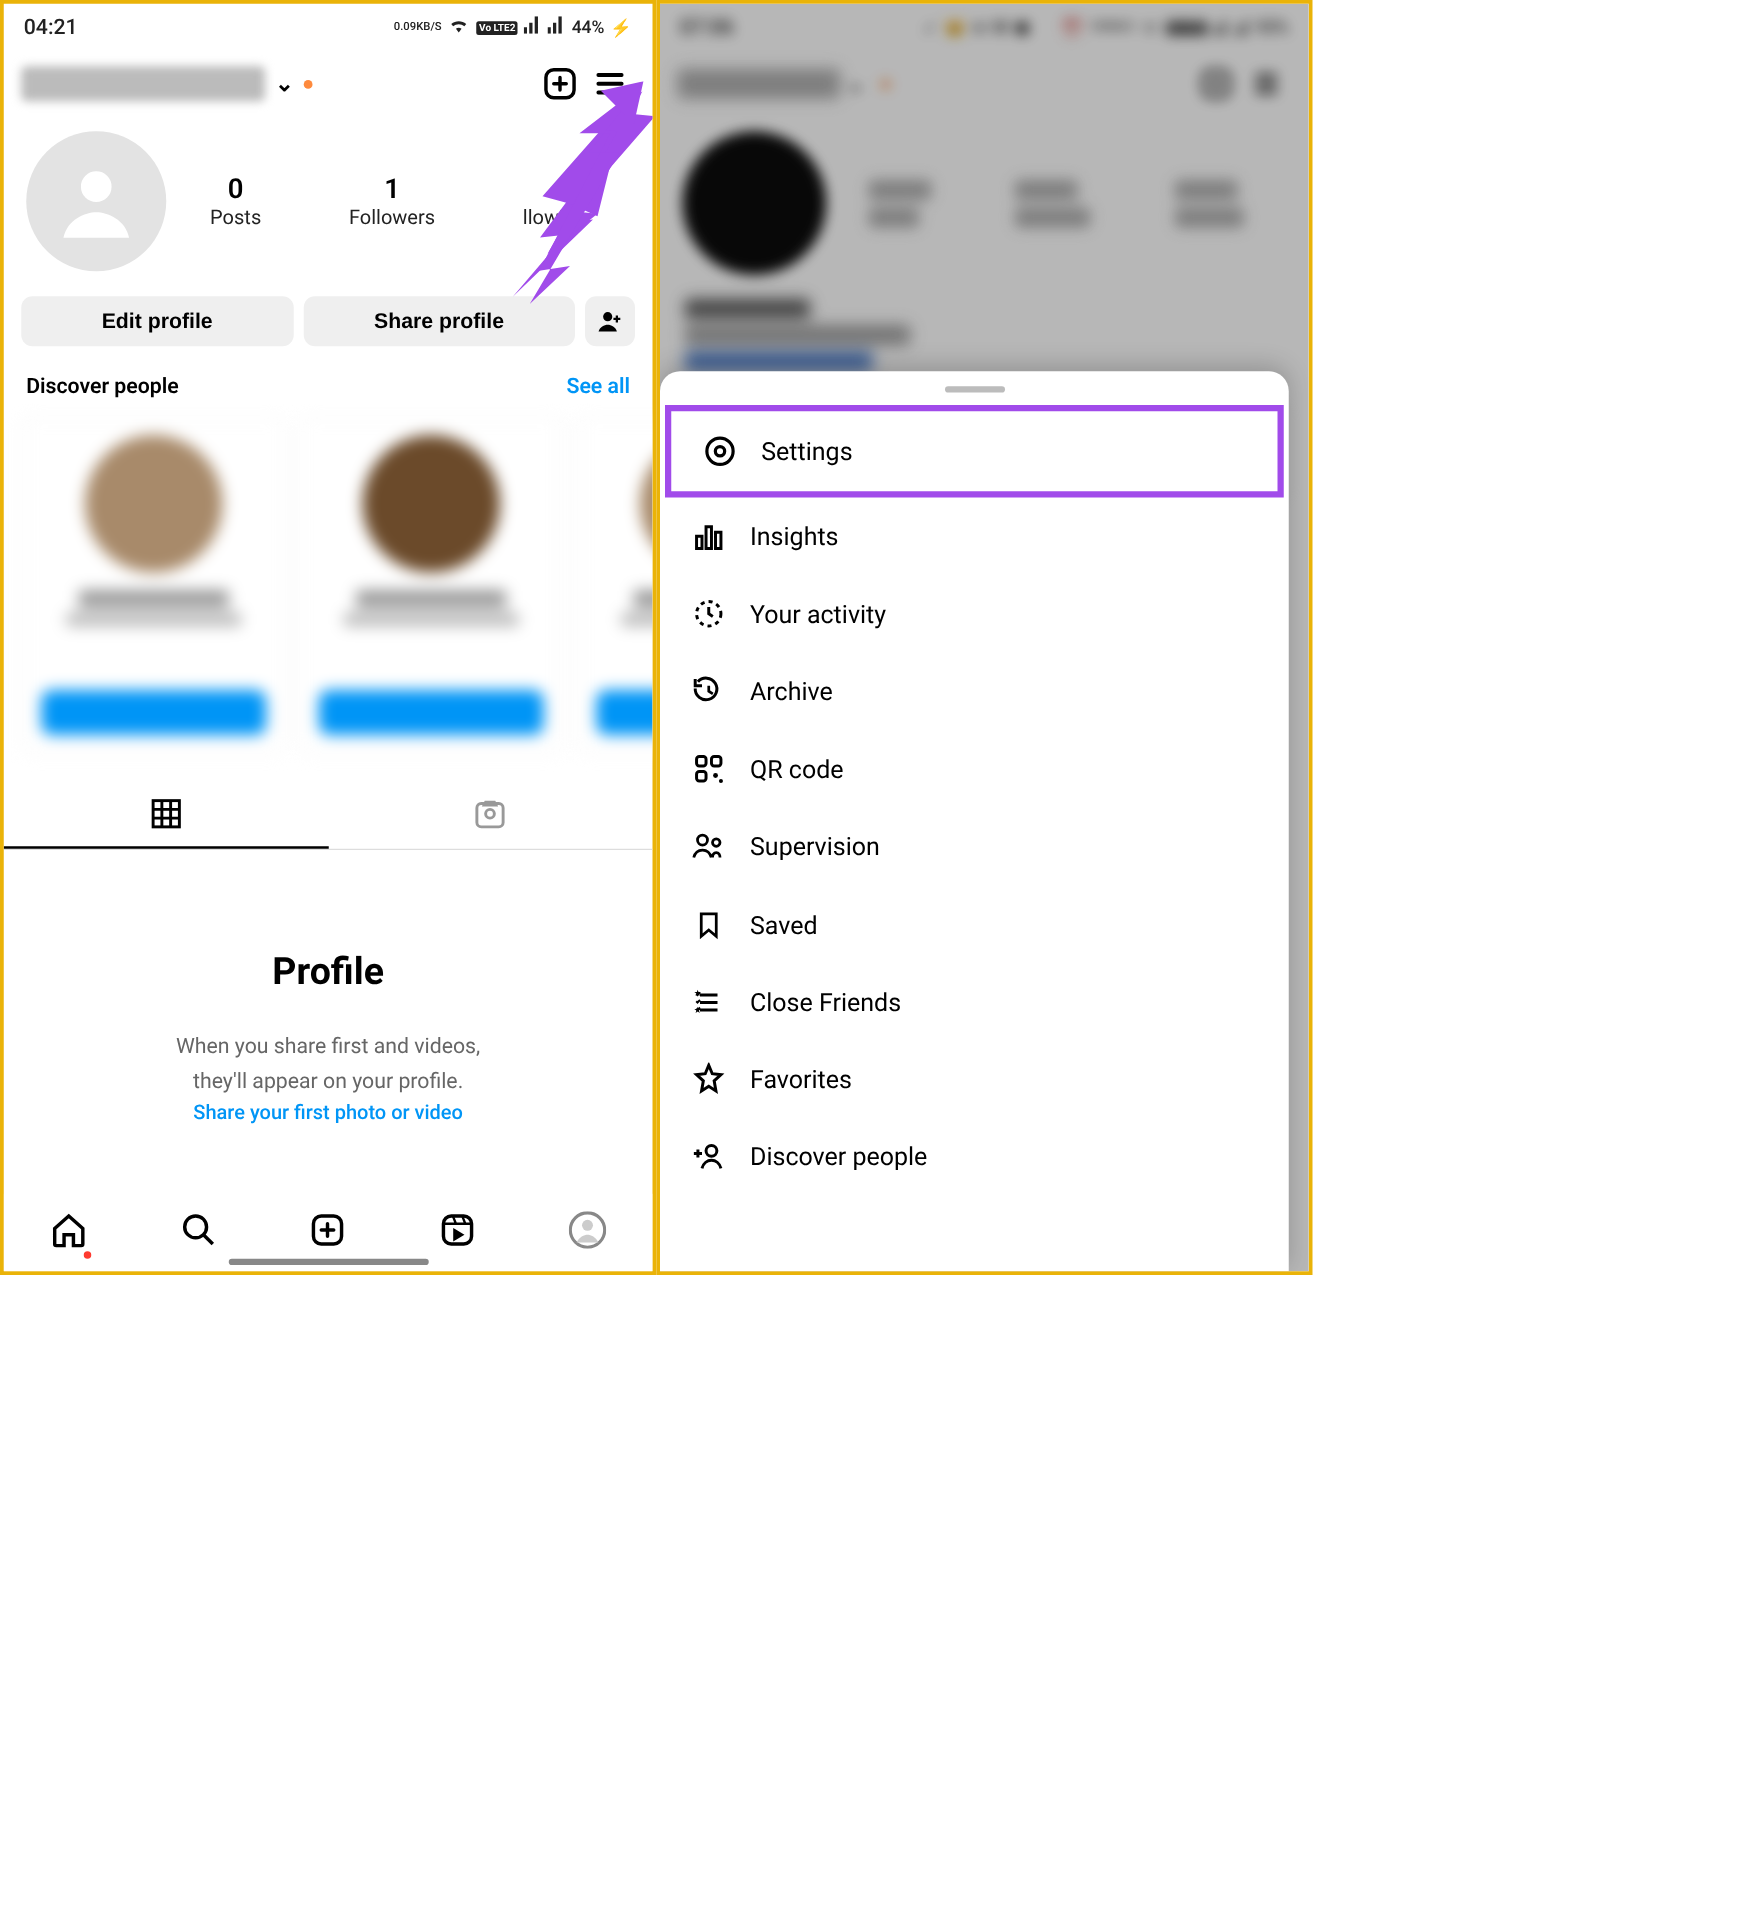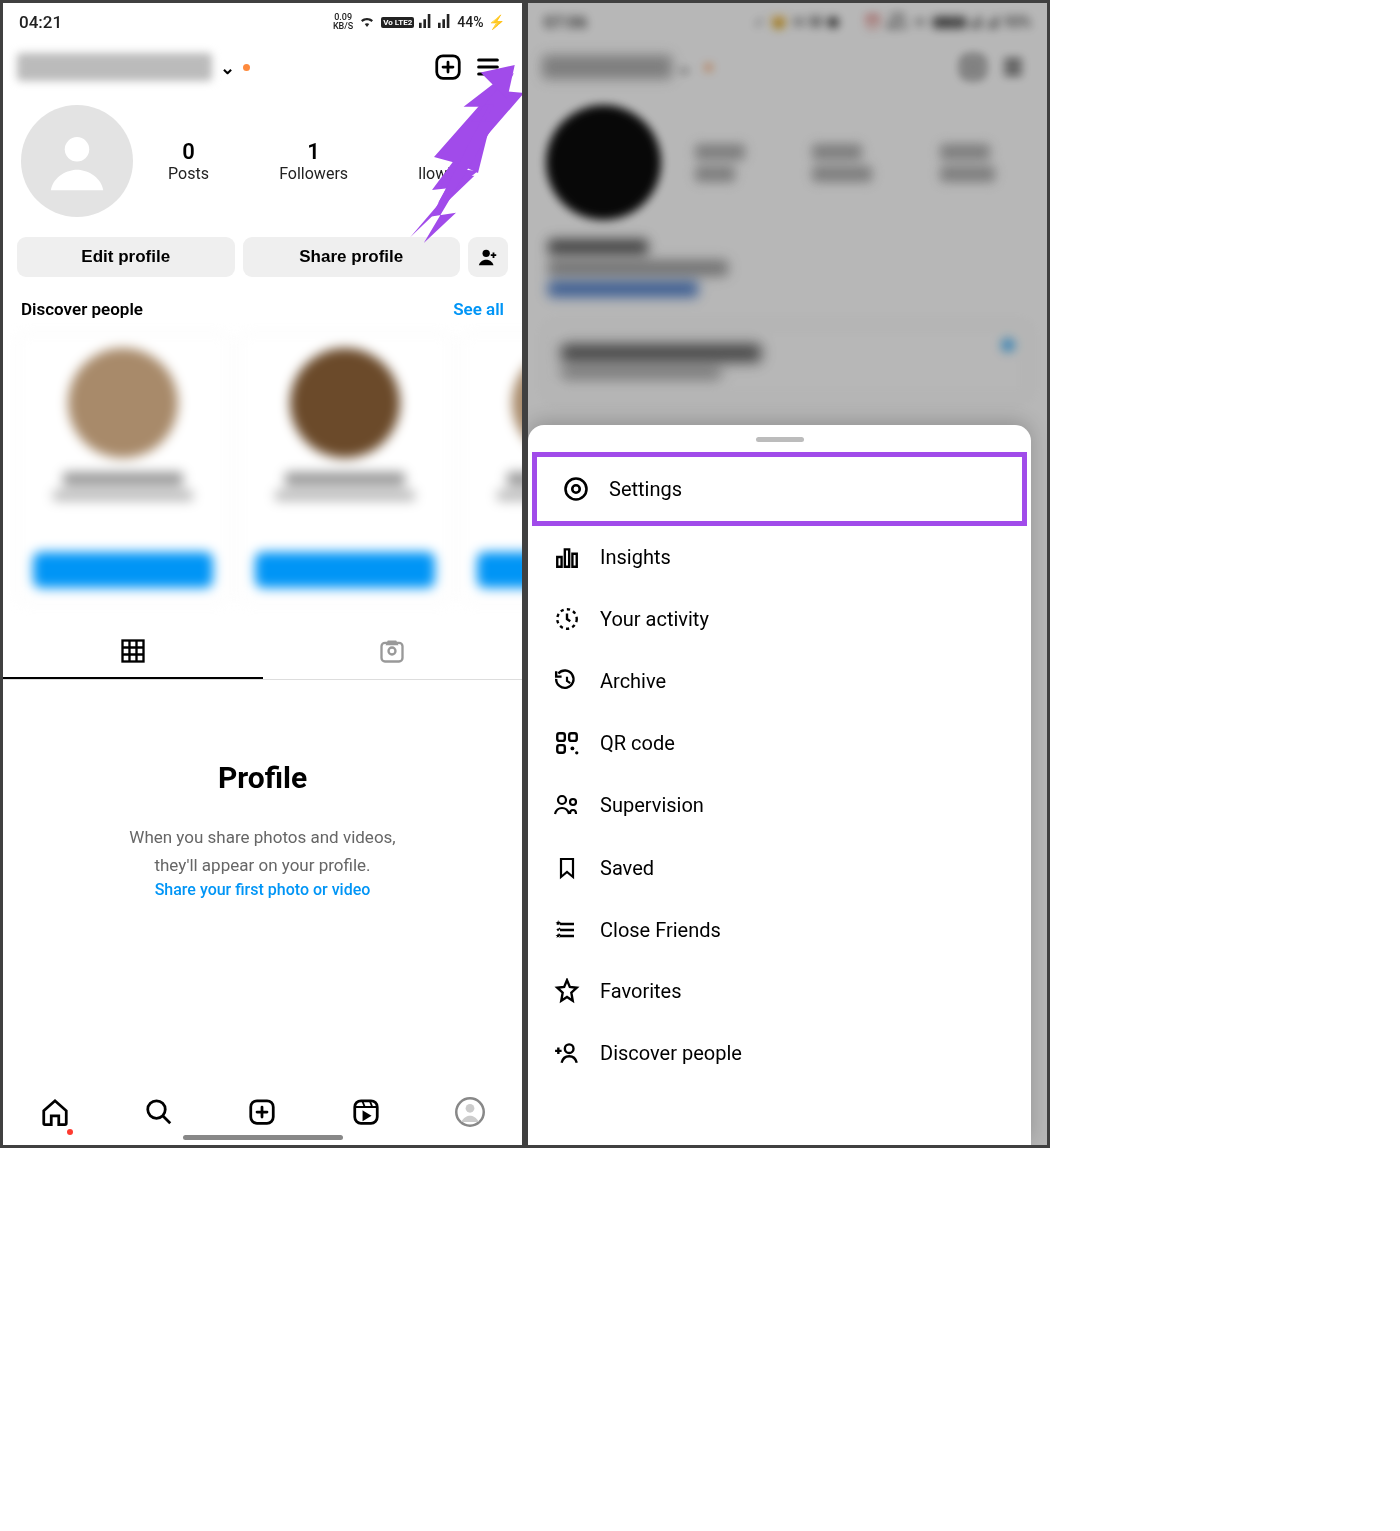--- a/index.html
+++ b/index.html
@@ -1,23 +1,23 @@
 <!DOCTYPE html>
 <html><head>
 <meta charset="utf-8">
 <style>
   * { box-sizing: border-box; margin: 0; padding: 0; }
   body { font-family: -apple-system, "Segoe UI", Roboto, sans-serif; background: #fff; }
   .container { display: flex; width: 1050px; height: 1148px; }
-  .phone { width: 525px; height: 1148px; border: 3px solid #404040; position: relative; overflow: hidden; background: #fff; }
+  .phone { width: 525px; height: 1020px; border: 3px solid #eab308; position: relative; overflow: hidden; background: #fff; }
 
   
   .statusbar { display: flex; align-items: center; justify-content: space-between; padding: 6px 16px 4px; height: 36px; font-size: 17px; font-weight: 500; color: #222; }
   .statusbar .right { display: flex; align-items: center; gap: 5px; font-size: 14px; }
-  .kbs { font-size: 9px; line-height: 9px; display: flex; flex-direction: column; align-items: center; }
+  .kbs { font-size: 9px; line-height: 9px; display: flex; flex-direction: row; align-items: flex-end; }
 
   
   .header-row { display: flex; align-items: center; padding: 8px 14px; }
   .username-blur { width: 195px; height: 28px; background: #eee; border-radius: 4px; filter: blur(4px); background: linear-gradient(#bbb,#bbb); margin-right:8px; }
   .notif-dot { width:7px; height:7px; background:#fe8a3d; border-radius:50%; margin-left:8px; }
   .spacer { flex:1; }
   .icon-box { width:40px; height:40px; display:flex; align-items:center; justify-content:center; }
 
   
   .stats-row { display:flex; align-items:center; padding: 10px 18px 6px; gap:0; }
@@ -201,21 +201,21 @@
         <svg width="28" height="28" viewBox="0 0 24 24">
             <rect x="3" y="5" width="18" height="16" rx="3" fill="none" stroke="#999" stroke-width="2"></rect>
             <circle cx="12" cy="12" r="3" fill="none" stroke="#999" stroke-width="2"></circle>
             <path d="M9 4h6l1 2H8z" fill="none" stroke="#999" stroke-width="2"></path>
           </svg>
       </div>
     </div>
 
     <div class="empty-profile">
       <div class="empty-title">Profile</div>
-      <div class="empty-sub">When you share photos and videos,</div>
+      <div class="empty-sub">When you share first and videos,</div>
       <div class="empty-sub">they'll appear on your profile.</div>
       <div class="empty-link">Share your first photo or video</div>
     </div>
 
     <div class="bottom-nav">
       <span><svg width="30" height="30" viewBox="0 0 24 24">
             <path d="M3 11l9-8 9 8v10a1 1 0 01-1 1h-5v-7h-6v7H4a1 1 0 01-1-1V11z" fill="none" stroke="#000" stroke-width="2.2"></path>
           </svg></span>
       <span><svg width="30" height="30" viewBox="0 0 24 24">
             <circle cx="10" cy="10" r="7" fill="none" stroke="#000" stroke-width="2.2"></circle>

